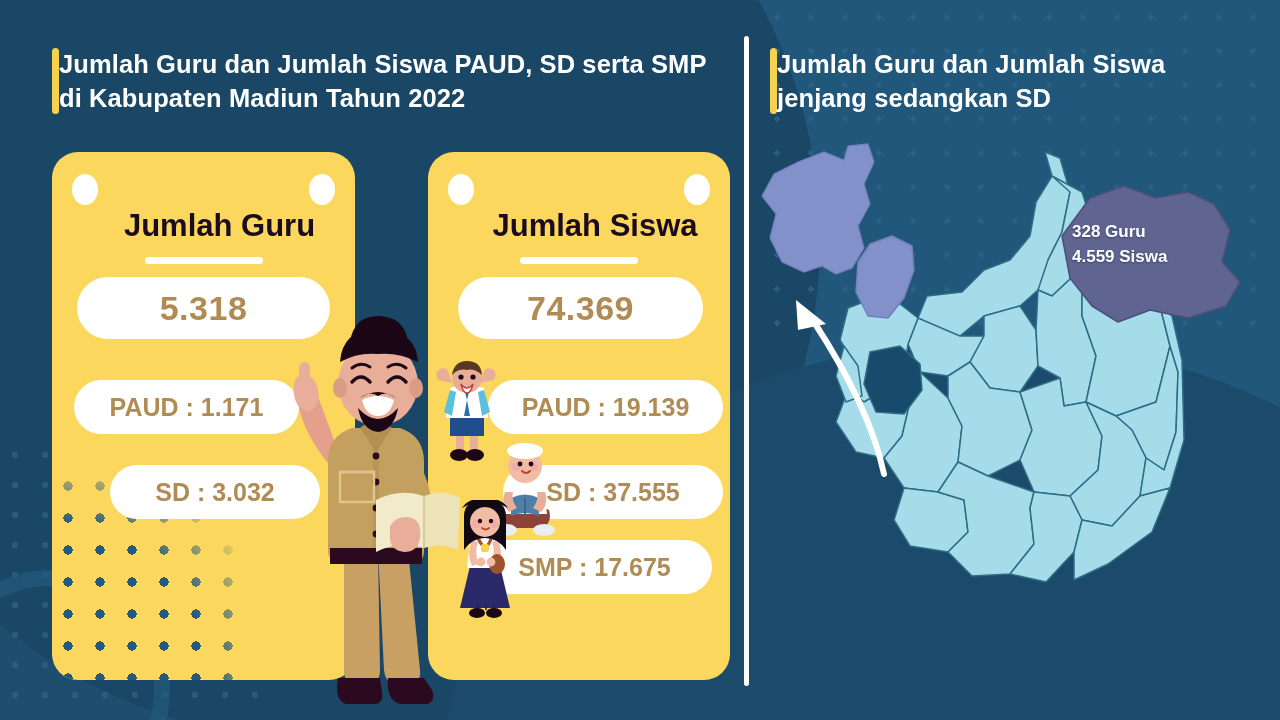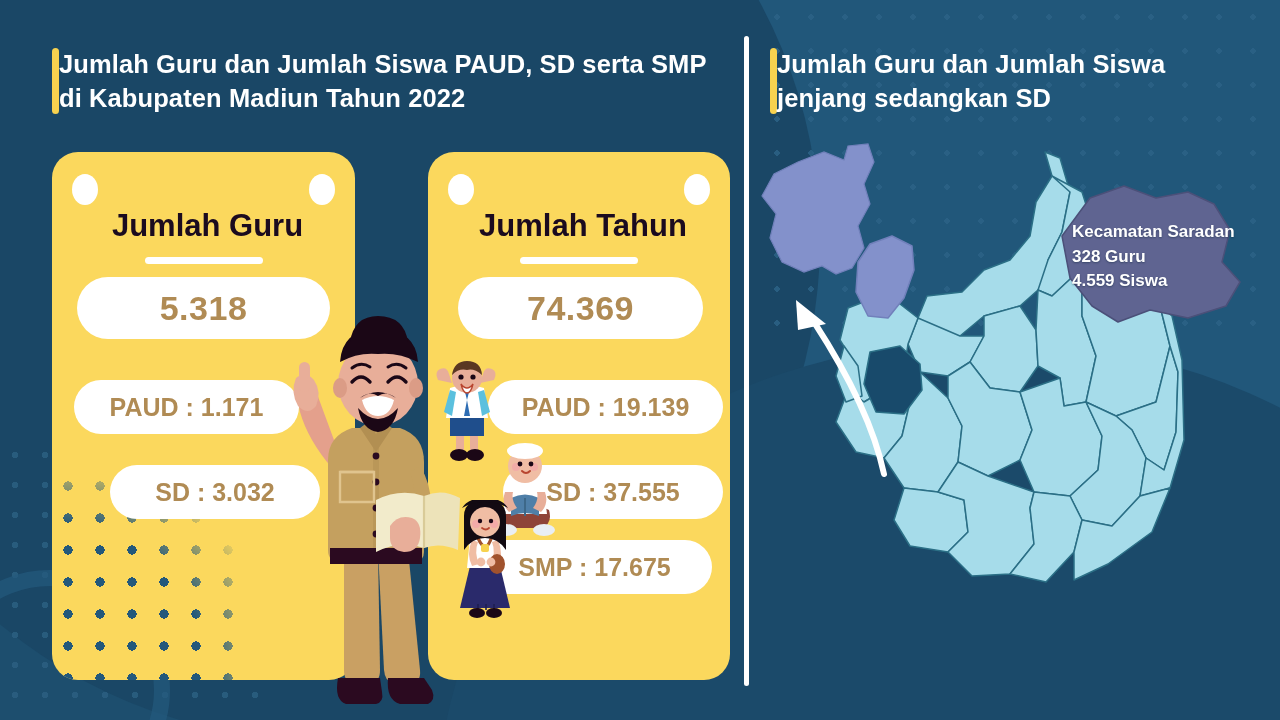--- a/index.html
+++ b/index.html
@@ -74,21 +74,21 @@
     mask-image:radial-gradient(circle at 0% 100%, #000 0%, #000 55%, transparent 82%);
   }
   .punch {
     position:absolute; top:22px; width:26px; height:31px; border-radius:50%;
     background:#ffffff;
   }
   .punch.l { left:20px; }
   .punch.r { right:20px; }
 
   .card-title {
-    position:absolute; top:56px; left:4px; width:100%;
+    position:absolute; top:56px; left:16px; width:100%;
     text-align:center; color:#1b0b1f; font-size:31px; font-weight:bold;
   }
   .card-rule {
     position:absolute; top:105px; left:50%; transform:translateX(-50%);
     width:118px; height:7px; border-radius:4px; background:#ffffff;
   }
 
   .pill {
     position:absolute; background:#ffffff; border-radius:40px;
     display:flex; align-items:center; justify-content:center;
@@ -171,21 +171,21 @@
     <div class="card-rule"></div>
 
     <div class="pill big" id="guru-total">5.318</div>
     <div class="pill sub" id="guru-paud">PAUD : 1.171</div>
     <div class="pill sub" id="guru-sd">SD : 3.032</div>
   </div>
 
   <div class="card" id="card-siswa">
     <div class="punch l"></div>
     <div class="punch r"></div>
-    <div class="card-title">Jumlah Tahun</div>
+    <div class="card-title">Jumlah Siswa</div>
     <div class="card-rule"></div>
 
     <div class="pill big" id="siswa-total">74.369</div>
     <div class="pill sub" id="siswa-paud">PAUD : 19.139</div>
     <div class="pill sub" id="siswa-sd">SD : 37.555</div>
     <div class="pill sub" id="siswa-smp">SMP : 17.675</div>
   </div>
 
   <div class="illus" id="teacher">
     <svg viewBox="0 0 200 420" xmlns="http://www.w3.org/2000/svg">
@@ -348,19 +348,18 @@
 
       <g fill="none" stroke="#ffffff" stroke-width="6" stroke-linecap="round">
         <path d="M132 334 Q118 268 62 182"></path>
       </g>
       <path d="M44 160 L74 184 L46 190 Z" fill="#ffffff"></path>
     </svg>
   </div>
 
 
   <div class="map-label" id="label-saradan">
-    <div>Kecamatan Saradan</div>
     <div>328 Guru</div>
     <div>4.559 Siswa</div>
   </div>
 
 
 </div>
 
 </body></html>

